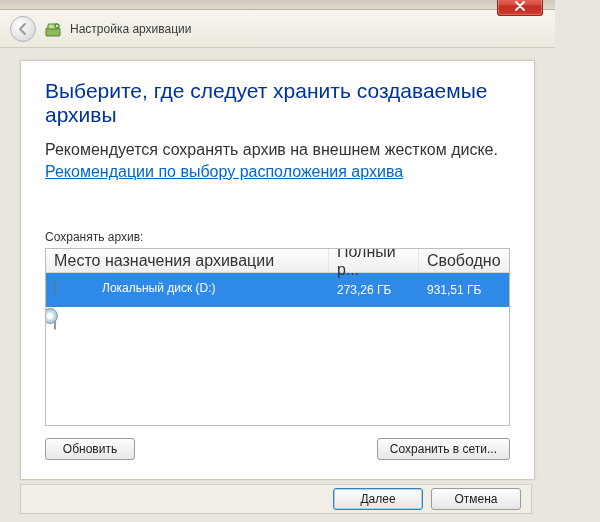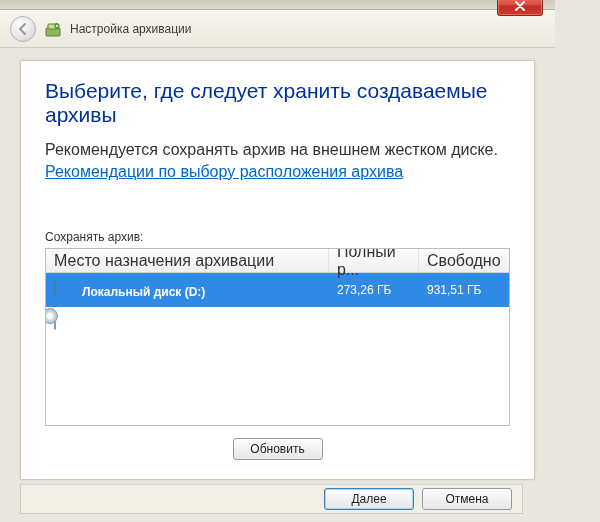--- a/index.html
+++ b/index.html
@@ -106,21 +106,21 @@
   .col-dest { flex: 1 1 auto; }
   .col-free { width: 90px; flex: none; }
   .col-size { width: 90px; flex: none; }
   .row {
     display: flex;
     align-items: center;
     height: 34px;
     font-size: 12px;
   }
   .row .cell { padding: 0 8px; }
-  .row .cell.col-dest { flex: 1 1 auto; display: flex; align-items: flex-end; gap: 4px; font-weight: bold; }
+  .row .cell.col-dest { flex: 1 1 auto; display: flex; align-items: flex-start; gap: 24px; }
   .row .cell.col-free { width: 90px; flex: none; }
   .row .cell.col-size { width: 90px; flex: none; }
   .row.selected { background: #2f89e6; color: #fff; }
   .drive-icon {
     width: 24px; height: 18px; position: relative;
   }
   .hdd-icon {
     width: 24px; height: 16px;
     background: linear-gradient(to bottom,#bcd4e8,#6fa0c9);
     border: 1px solid #4a7da8;
@@ -138,37 +138,37 @@
     border-radius: 2px;
     position: relative;
   }
   .cd-icon::after{
     content:""; position:absolute; top:-7px; right:-3px; width:14px; height:14px;
     border-radius:50%; background: radial-gradient(circle,#fff 25%, #cfe2ea 40%, #a8c2d4 70%);
     border:1px solid #9a9a9a;
   }
   .btnrow {
     display: flex;
-    justify-content: center;
+    justify-content: space-between;
     margin-top: 12px;
   }
   .btn {
     min-width: 90px;
     padding: 3px 12px;
     font-size: 12px;
     font-family: inherit;
     background: linear-gradient(to bottom,#fdfdfd,#e7e7e7);
     border: 1px solid #9a9a9a;
     border-radius: 3px;
     color: #222;
     cursor: default;
   }
   .footer {
     position: absolute;
-    left: 20px; right: 32px; bottom: 8px;
+    left: 20px; right: 23px; bottom: 8px;
     height: 30px;
     background: #f1eee5;
     border: 1px solid #cfcabc;
     border-top: 1px solid #d9d4c7;
     display: flex;
     justify-content: flex-end;
     align-items: center;
     gap: 8px;
     padding: 0 10px;
   }
@@ -234,20 +234,21 @@
         <div class="cell col-dest">
           <span class="drive-icon"><span class="cd-icon"></span></span>
         </div>
         <div class="cell col-free"></div>
         <div class="cell col-size"></div>
       </div>
     </div>
 
     <div class="btnrow">
       <button class="btn">Обновить</button>
+      <button class="btn">Сохранить в сети...</button>
     </div>
   </div>
 
   <div class="footer">
     <button class="btn primary">Далее</button>
     <button class="btn">Отмена</button>
   </div>
 
 </div>
 

